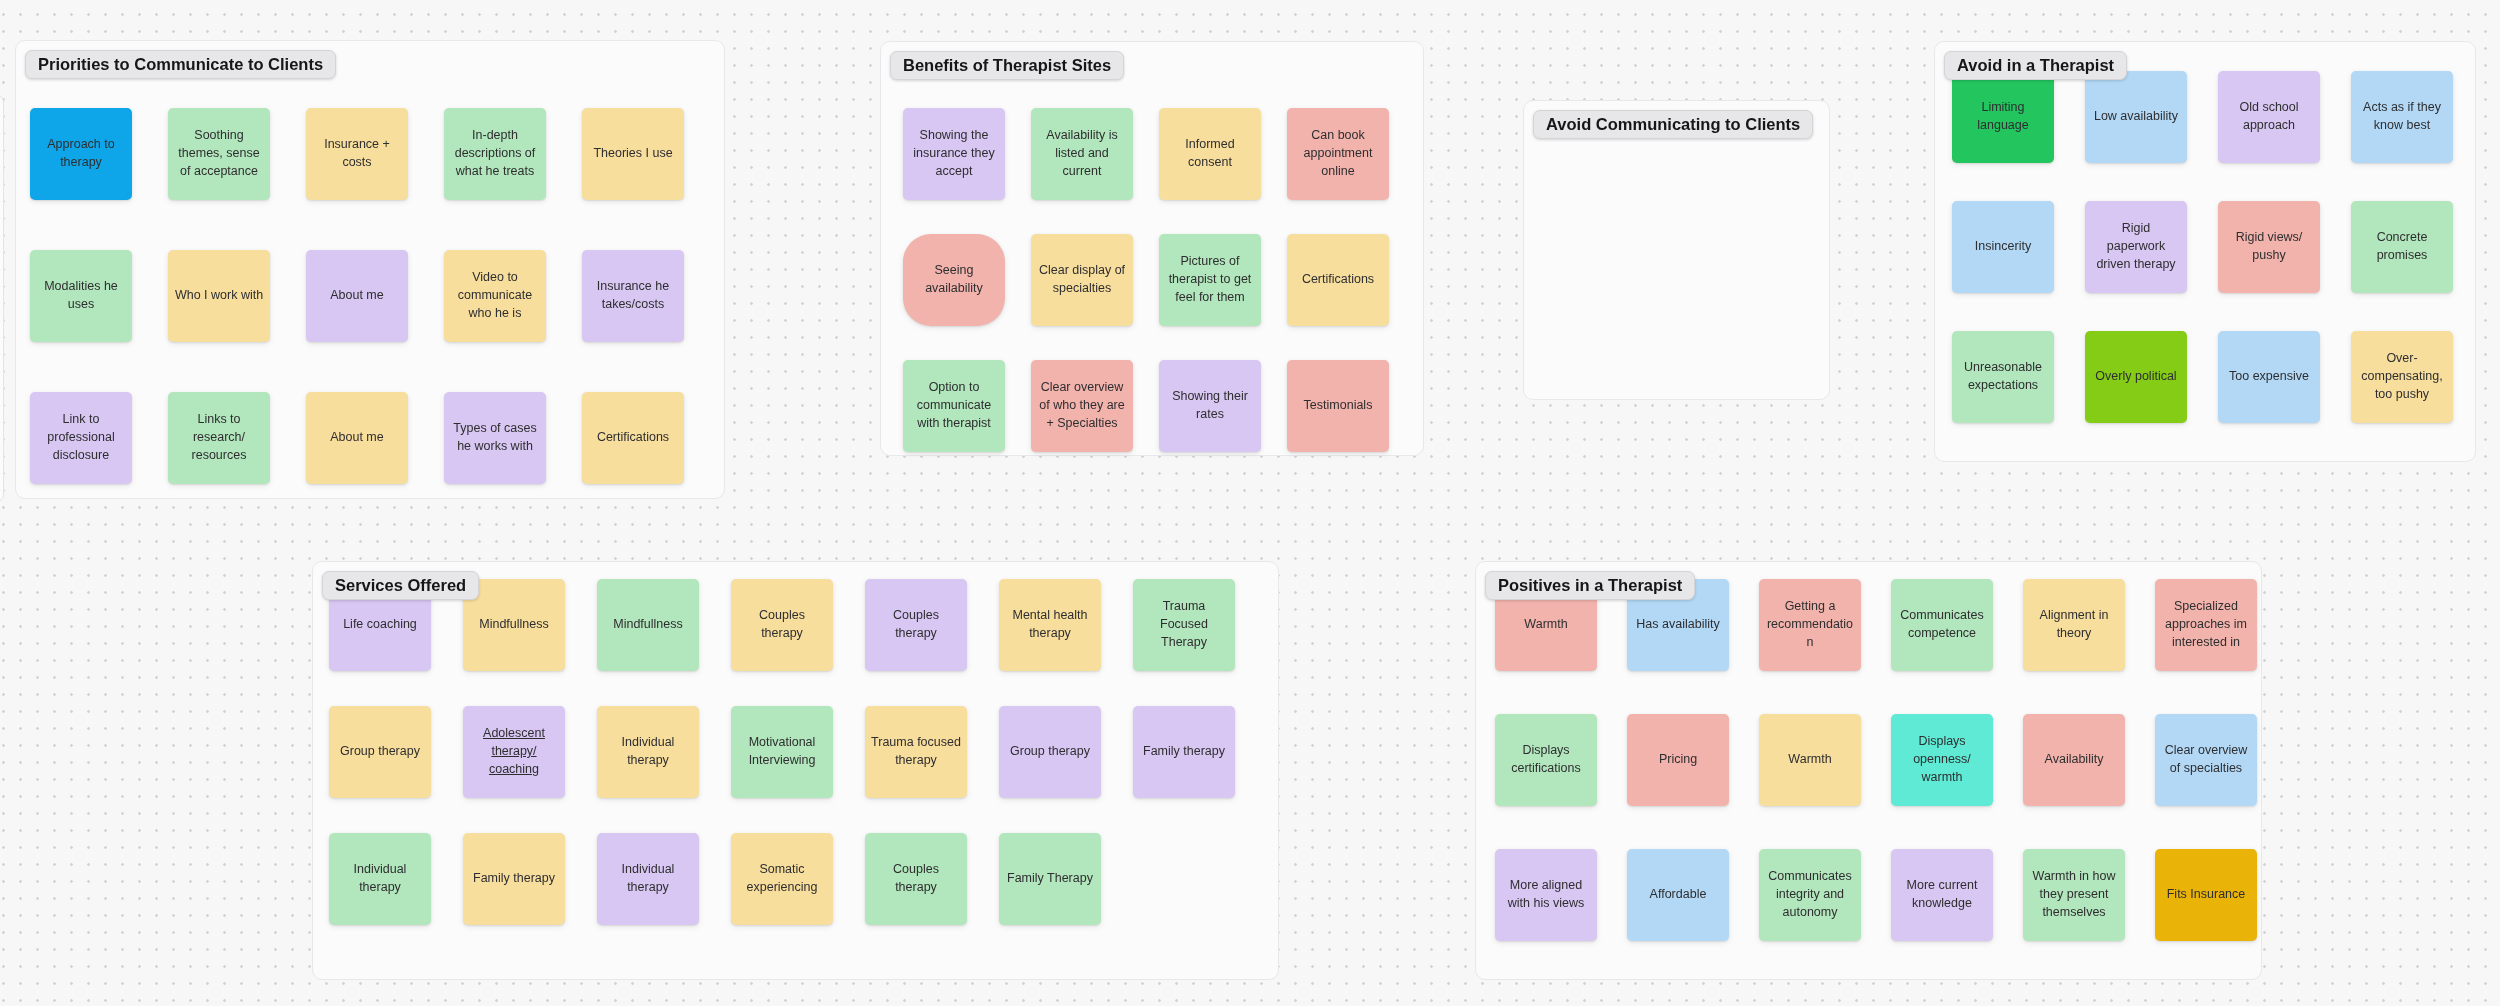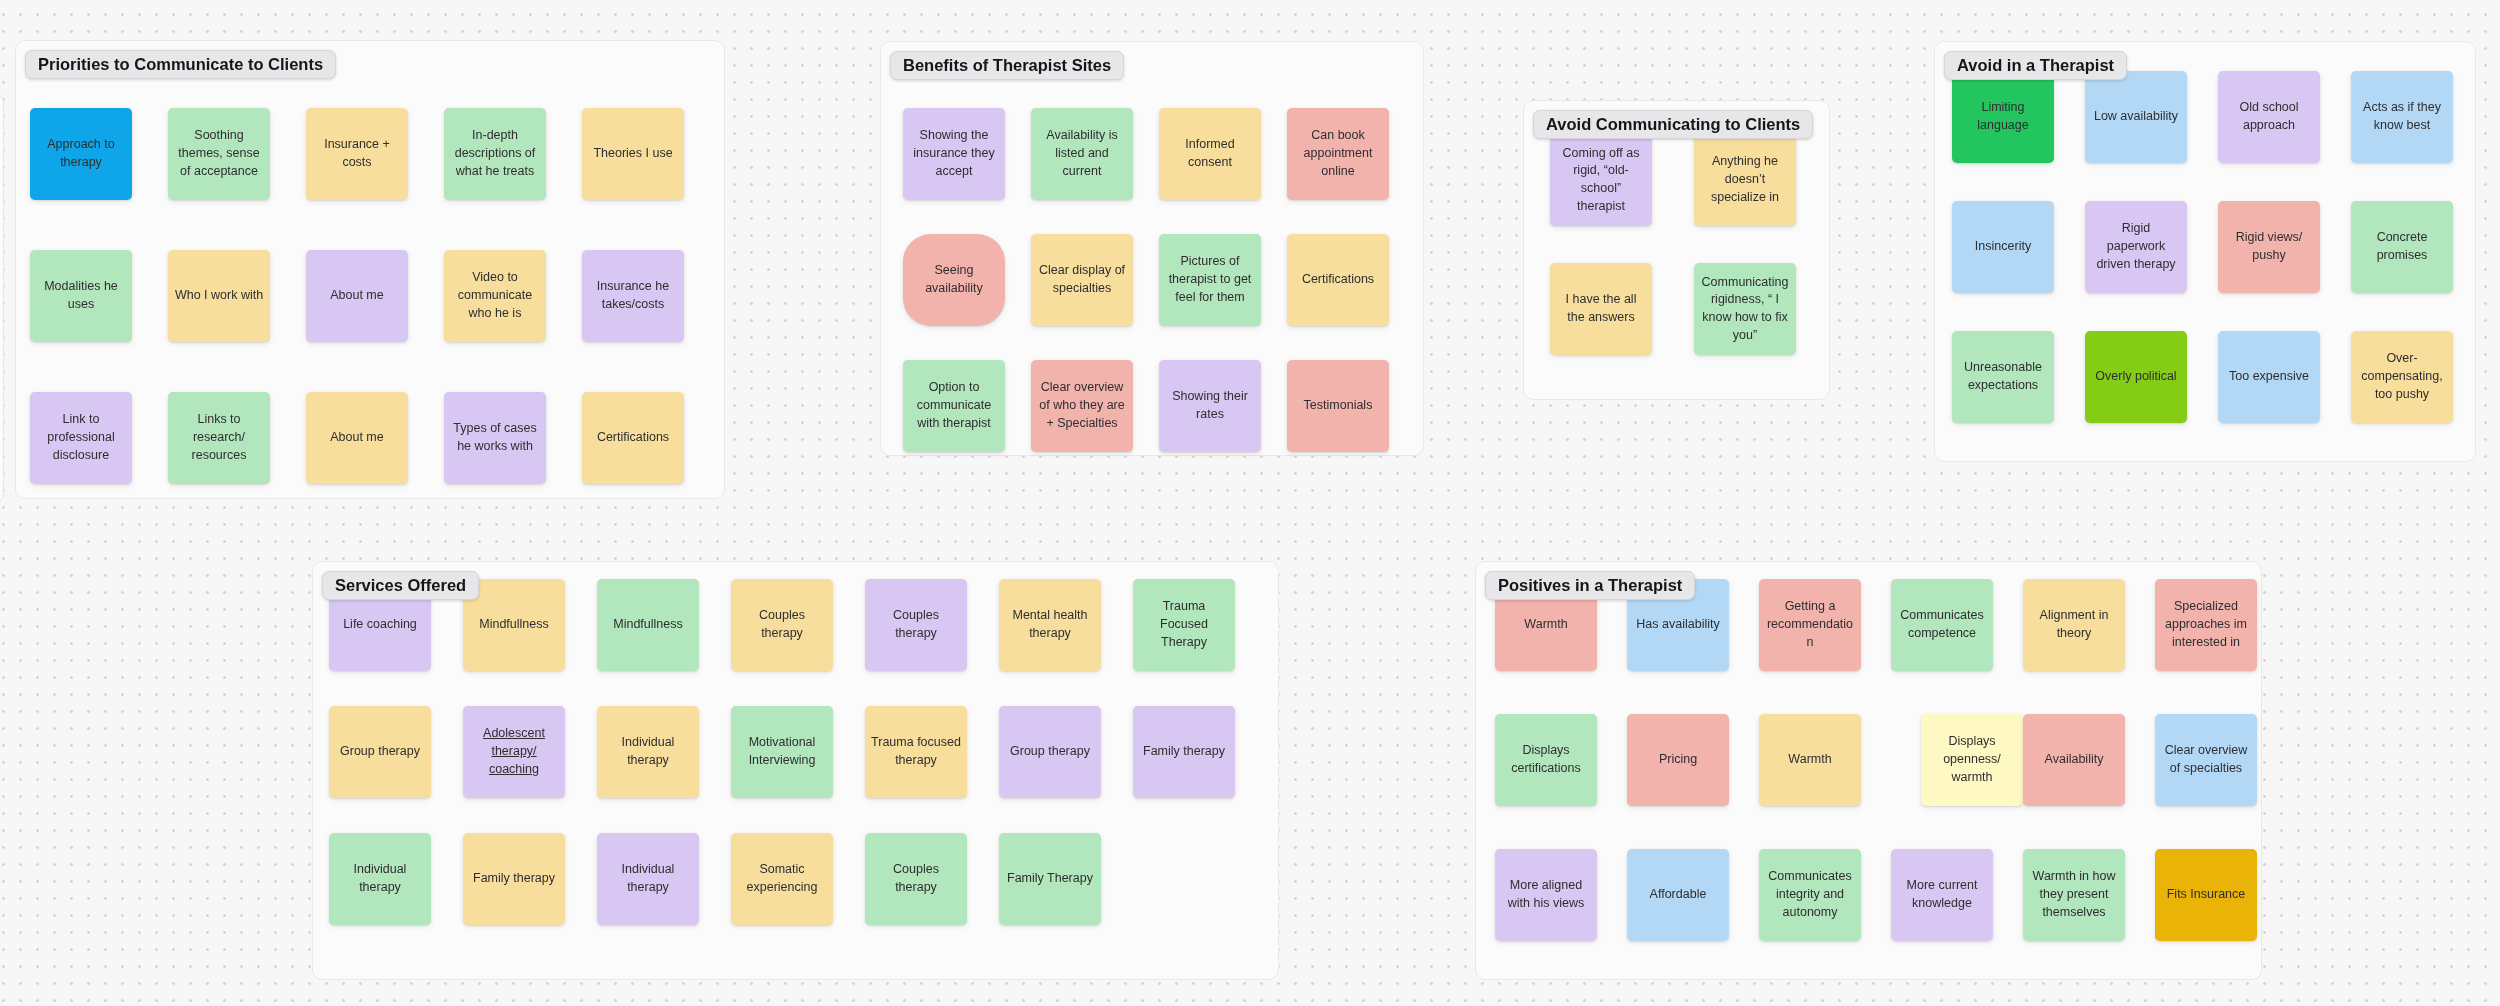--- a/index.html
+++ b/index.html
@@ -131,26 +131,20 @@
         <div class="sticky" style="background: rgb(248, 222, 157);">Certifications</div>
         <div class="sticky" style="background: rgb(178, 230, 188);">Option to communicate with therapist</div>
         <div class="sticky" style="background: rgb(242, 179, 172);">Clear overview of who they are + Specialties</div>
         <div class="sticky" style="background: rgb(216, 199, 242);">Showing their rates</div>
         <div class="sticky" style="background: rgb(242, 179, 172);">Testimonials</div>
       </div>
   </div>
 
   <div class="board-section" id="sec-avoid-comm">
     <div class="section-title">Avoid Communicating to Clients</div>
-    <div class="note-grid">
-        <div class="sticky" style="background: rgb(216, 199, 242);">Coming off as rigid, “old-school” therapist</div>
-        <div class="sticky" style="background: rgb(248, 222, 157);">Anything he doesn’t specialize in</div>
-        <div class="sticky" style="background: rgb(248, 222, 157);">I have the all the answers</div>
-        <div class="sticky" style="background: rgb(178, 230, 188);">Communicating rigidness, “ I know how to fix you”</div>
-      </div>
   </div>
 
   <div class="board-section" id="sec-avoid-therapist">
     <div class="section-title">Avoid in a Therapist</div>
     <div class="note-grid">
         <div class="sticky" style="background: #22c55e;">Limiting language</div>
         <div class="sticky" style="background: rgb(178, 216, 246);">Low availability</div>
         <div class="sticky" style="background: rgb(216, 199, 242); text-align: center;">Old school approach</div>
         <div class="sticky" style="background: rgb(178, 216, 246);">Acts as if they know best</div>
         <div class="sticky" style="background: rgb(178, 216, 246);">Insincerity</div>
@@ -195,21 +189,21 @@
     <div class="note-grid">
         <div class="sticky" style="background: rgb(242, 179, 172);">Warmth</div>
         <div class="sticky" style="background: rgb(178, 216, 246);">Has availability</div>
         <div class="sticky" style="background: rgb(242, 179, 172);">Getting a recommendation</div>
         <div class="sticky" style="background: rgb(178, 230, 188);">Communicates competence</div>
         <div class="sticky" style="background: rgb(248, 222, 157);">Alignment in theory</div>
         <div class="sticky" style="background: rgb(242, 179, 172);">Specialized approaches im interested in</div>
         <div class="sticky" style="background: rgb(178, 230, 188);">Displays certifications</div>
         <div class="sticky" style="background: rgb(242, 179, 172);">Pricing</div>
         <div class="sticky" style="background: rgb(248, 222, 157);">Warmth</div>
-        <div class="sticky" style="background: #fef9c3; margin-left: 30px;">Displays openness/ warmth</div>
+        <div class="sticky" style="background: #5eead4;">Displays openness/ warmth</div>
         <div class="sticky" style="background: rgb(242, 179, 172);">Availability</div>
         <div class="sticky" style="background: rgb(178, 216, 246);">Clear overview of specialties</div>
         <div class="sticky" style="background: rgb(216, 199, 242);">More aligned with his views</div>
         <div class="sticky" style="background: rgb(178, 216, 246);">Affordable</div>
         <div class="sticky" style="background: rgb(178, 230, 188);">Communicates integrity and autonomy</div>
         <div class="sticky" style="background: rgb(216, 199, 242);">More current knowledge</div>
         <div class="sticky" style="background: rgb(178, 230, 188);">Warmth in how they present themselves</div>
         <div class="sticky" style="background: #eab308;">Fits Insurance</div>
       </div>
   </div>

